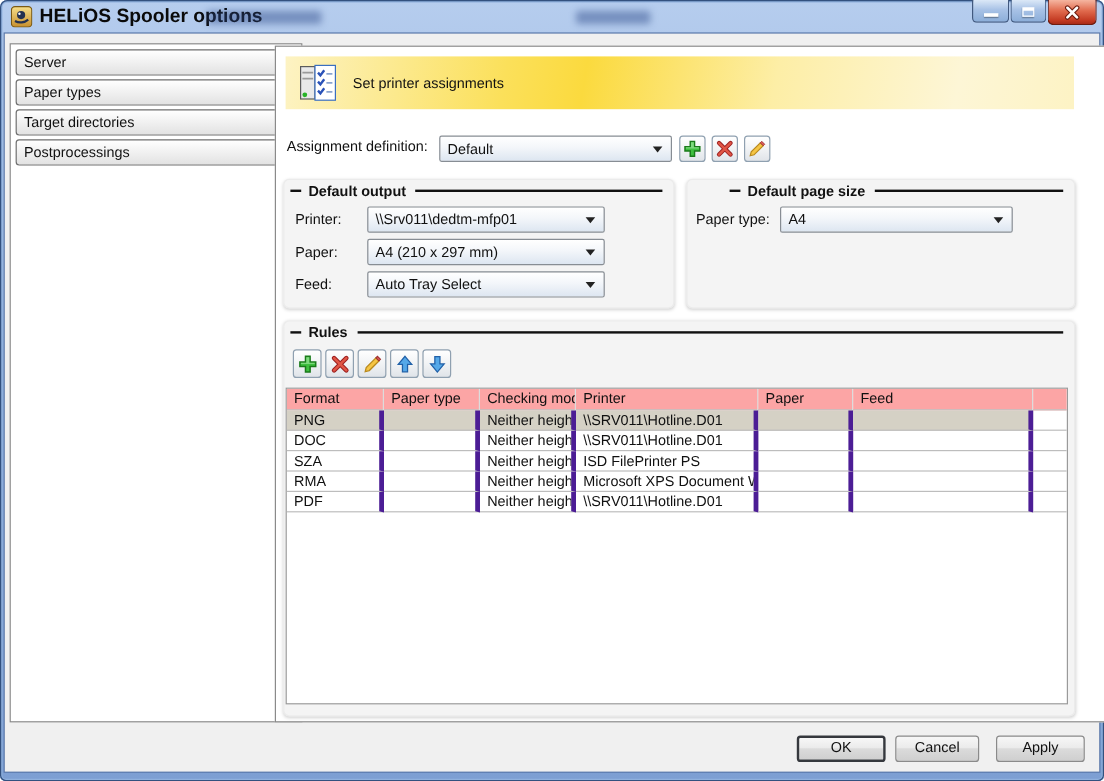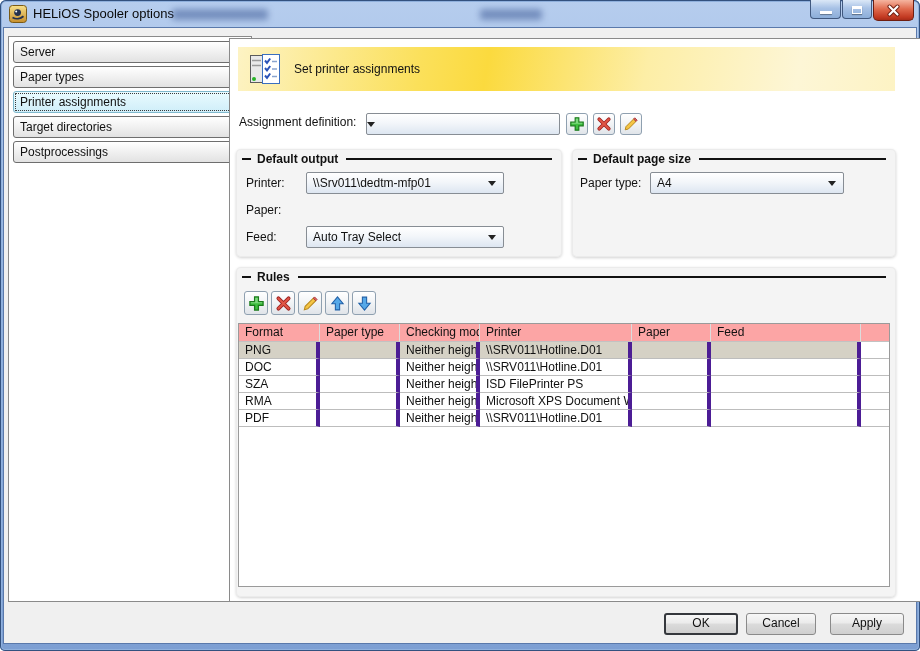--- a/index.html
+++ b/index.html
@@ -10,21 +10,21 @@
     position:relative; width:920px; height:651px;
     background:linear-gradient(#b6cdee,#8fb0dd 45%,#7d9fd3);
     border-radius:6px 6px 5px 5px;
     box-shadow:inset 0 0 0 1px #33517f, inset 0 0 0 2px #8fb0dd;
     overflow:hidden;
   }
 
   
   .titlebar{ position:absolute; left:0; top:0; width:100%; height:28px; }
   .app-icon{ position:absolute; left:9px; top:5px; width:18px; height:18px; }
-  .title-text{ position:absolute; left:33px; top:0; height:28px; line-height:27px; font-size:13px; color:#0a0a0a; }
+  .title-text{ position:absolute; left:33px; top:0; height:28px; line-height:27px; font-size:16px; color:#0a0a0a;font-weight:bold; }
   .smudge{ position:absolute; top:9px; height:11px; background:rgba(42,72,136,.45); border-radius:3px; filter:blur(3px); }
   .smudge.s1{ left:172px; width:96px; }
   .smudge.s2{ left:480px; width:62px; }
   .cap-btn{ position:absolute; top:0; display:flex; align-items:center; justify-content:center;
     border:1px solid #41597f; border-top:none; border-radius:0 0 4px 4px; cursor:default; }
   .cap-min{ left:810px; width:31px; height:19px; background:linear-gradient(#dbe8f7,#a8c2e6 45%,#8caed9); }
   .cap-max{ left:842px; width:30px; height:19px; background:linear-gradient(#dbe8f7,#a8c2e6 45%,#8caed9); }
   .cap-close{ left:873px; width:41px; height:21px; background:linear-gradient(#f5b5a0,#e06a4d 45%,#c33a22 85%,#a92c18);
     border-color:#6e1d10; border-radius:0 0 5px 5px; }
   .glyph-min{ width:12px; height:3px; background:#fff; margin-top:7px; box-shadow:0 1px 1px rgba(0,0,0,.35); }
@@ -66,21 +66,21 @@
   .icon-btn{ position:absolute; width:22px; height:22px; border:1px solid #8fa0b0; border-radius:3px;
     background:linear-gradient(#ffffff,#f1f3f5 50%,#e0e4e9); display:flex; align-items:center; justify-content:center; cursor:pointer; }
   .assign-add{ left:336px; top:2px; }
   .assign-del{ left:363px; top:2px; }
   .assign-edit{ left:390px; top:2px; }
 
   
   .group{ position:absolute; background:#f4f4f4; border-radius:5px;
     box-shadow:0 1px 3px rgba(0,0,0,.18), inset 0 0 0 1px #ebebeb; }
   .g-out{ left:6px; top:110px; width:326px; height:108px; }
-  .g-size{ left:342px; top:110px; width:324px; height:108px; }
+  .g-size{ left:342px; top:110px; width:324px; height:108px;padding-left:30px; }
   .g-rules{ left:6px; top:228px; width:660px; height:330px; }
   .group-title{ display:flex; align-items:center; height:20px; padding:0 10px 0 6px; }
   .group-title .dash{ width:9px; height:2px; background:#111; margin-right:6px; flex:0 0 auto; }
   .group-title .label{ font-weight:bold; white-space:nowrap; }
   .group-title .line{ flex:1; height:2px; background:#111; margin-left:8px; }
 
   .field-label{ position:absolute; left:10px; line-height:22px; }
   .g-out .f1{ top:23px; } .g-out .f2{ top:50px; } .g-out .f3{ top:77px; }
   .g-out .c1{ left:70px; top:23px; width:198px; }
   .g-out .c2{ left:70px; top:50px; width:198px; }
@@ -147,21 +147,20 @@
         <path d="M2.5 2.5 L10.5 10.5 M10.5 2.5 L2.5 10.5" stroke="#fff" stroke-width="2.2" stroke-linecap="round"></path>
       </svg>
     </div>
   </div>
 
   <div class="content">
 
     <div class="panel sidebar">
       <div class="side-item"><span>Server</span></div>
       <div class="side-item"><span>Paper types</span></div>
-      <div class="side-item selected"><span>Printer assignments</span></div>
       <div class="side-item"><span>Target directories</span></div>
       <div class="side-item"><span>Postprocessings</span></div>
     </div>
 
     <div class="panel main">
 
       <div class="banner">
         <svg class="banner-icon" viewBox="0 0 34 34">
           <rect x="2.5" y="3.5" width="12" height="27" fill="#e9e9e9" stroke="#5c5c5c"></rect>
           <line x1="4" y1="8.5" x2="13" y2="8.5" stroke="#9a9a9a" stroke-width="1.5"></line>
@@ -174,20 +173,21 @@
           <line x1="24" y1="9.5" x2="29" y2="9.5" stroke="#8aa4cf" stroke-width="1.5"></line>
           <line x1="24" y1="17" x2="29" y2="17" stroke="#8aa4cf" stroke-width="1.5"></line>
           <line x1="24" y1="24.5" x2="29" y2="24.5" stroke="#8aa4cf" stroke-width="1.5"></line>
         </svg>
         <span class="banner-title">Set printer assignments</span>
       </div>
 
       <div class="assign-row">
         <span class="assign-label">Assignment definition:</span>
         <div class="combo assign-combo">
+          <span class="combo-value">Default</span>
           <span class="combo-arrow"></span>
         </div>
         <div class="icon-btn assign-add">
           <svg width="16" height="16" viewBox="0 0 16 16">
             <path d="M6.2 1.8h3.6v4.4h4.4v3.6H9.8v4.4H6.2V9.8H1.8V6.2h4.4z" fill="#3fbf3f" stroke="#1a7a1a" stroke-width="1.2"></path>
             <path d="M6.8 2.6h2.4v4.2h4.2v1H2.6v-1h4.2z" fill="#8fe08f" opacity="0.8"></path>
           </svg>
         </div>
         <div class="icon-btn assign-del">
           <svg width="16" height="16" viewBox="0 0 16 16">
@@ -208,20 +208,24 @@
           <span class="dash"></span>
           <span class="label">Default output</span>
           <span class="line"></span>
         </div>
         <span class="field-label f1">Printer:</span>
         <div class="combo c1">
           <span class="combo-value">\\Srv011\dedtm-mfp01</span>
           <span class="combo-arrow"></span>
         </div>
         <span class="field-label f2">Paper:</span>
+        <div class="combo c2">
+          <span class="combo-value">A4 (210 x 297 mm)</span>
+          <span class="combo-arrow"></span>
+        </div>
         <span class="field-label f3">Feed:</span>
         <div class="combo c3">
           <span class="combo-value">Auto Tray Select</span>
           <span class="combo-arrow"></span>
         </div>
       </div>
 
       <div class="group g-size">
         <div class="group-title">
           <span class="dash"></span>

